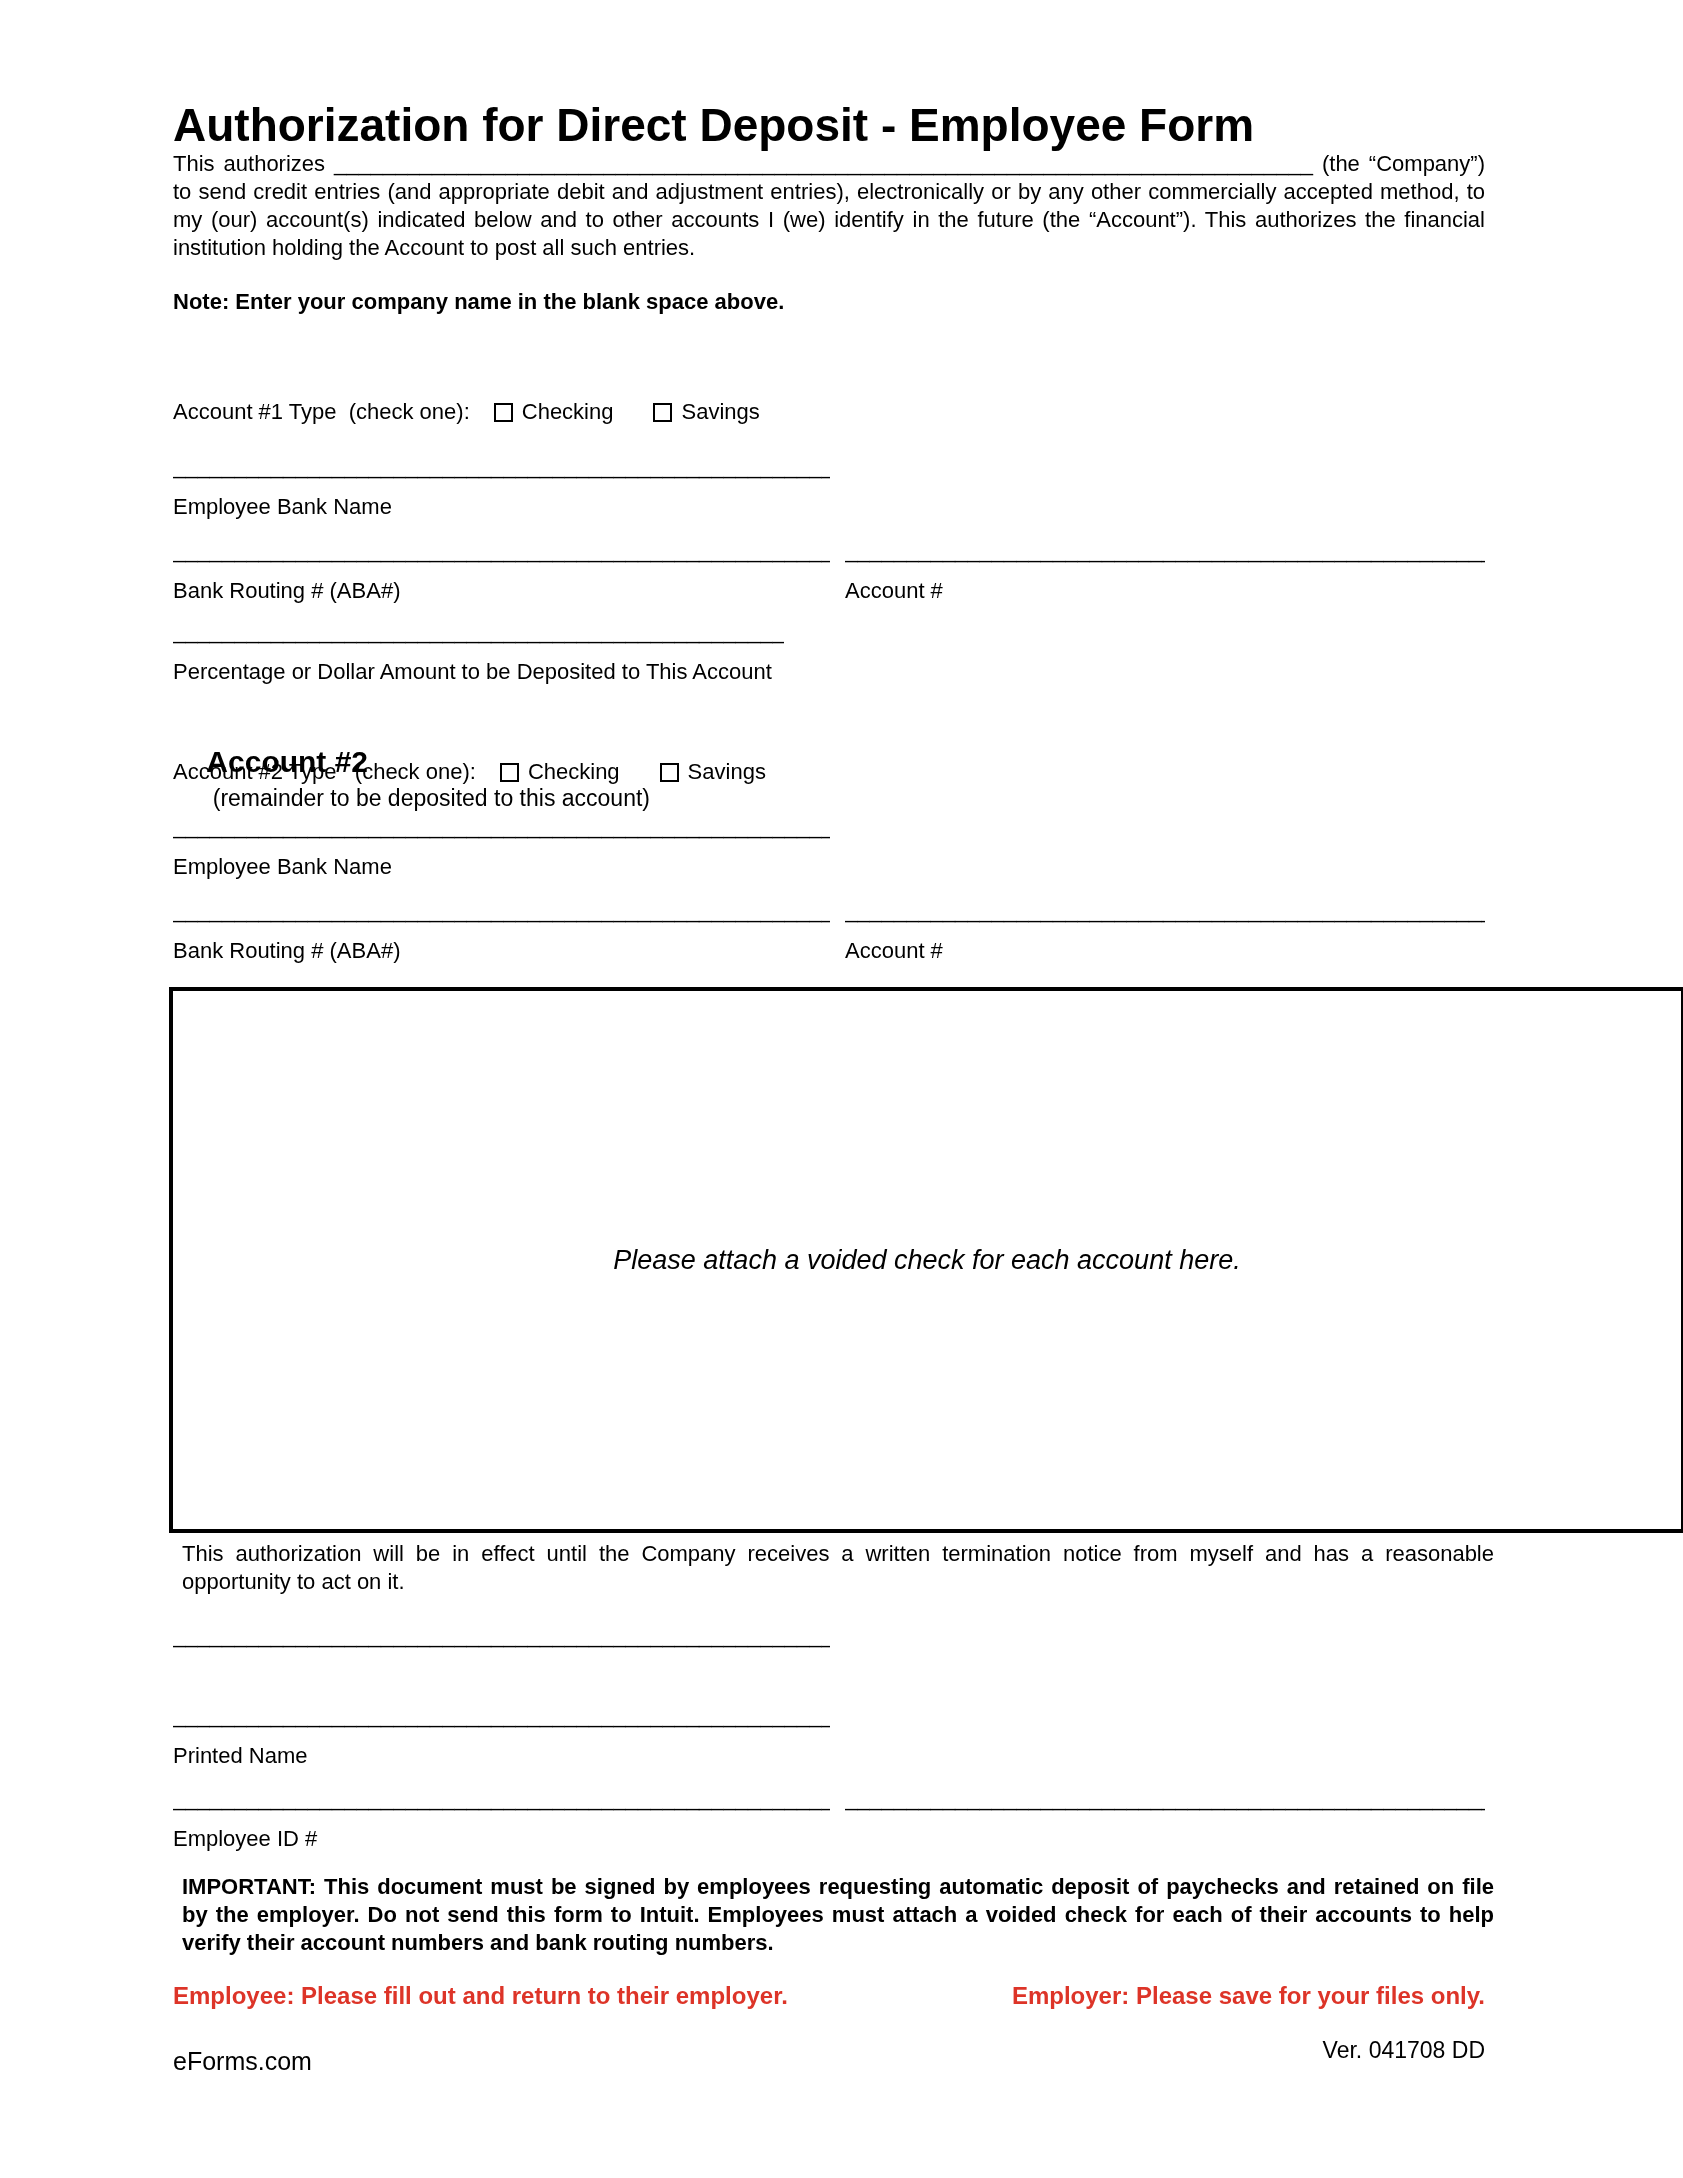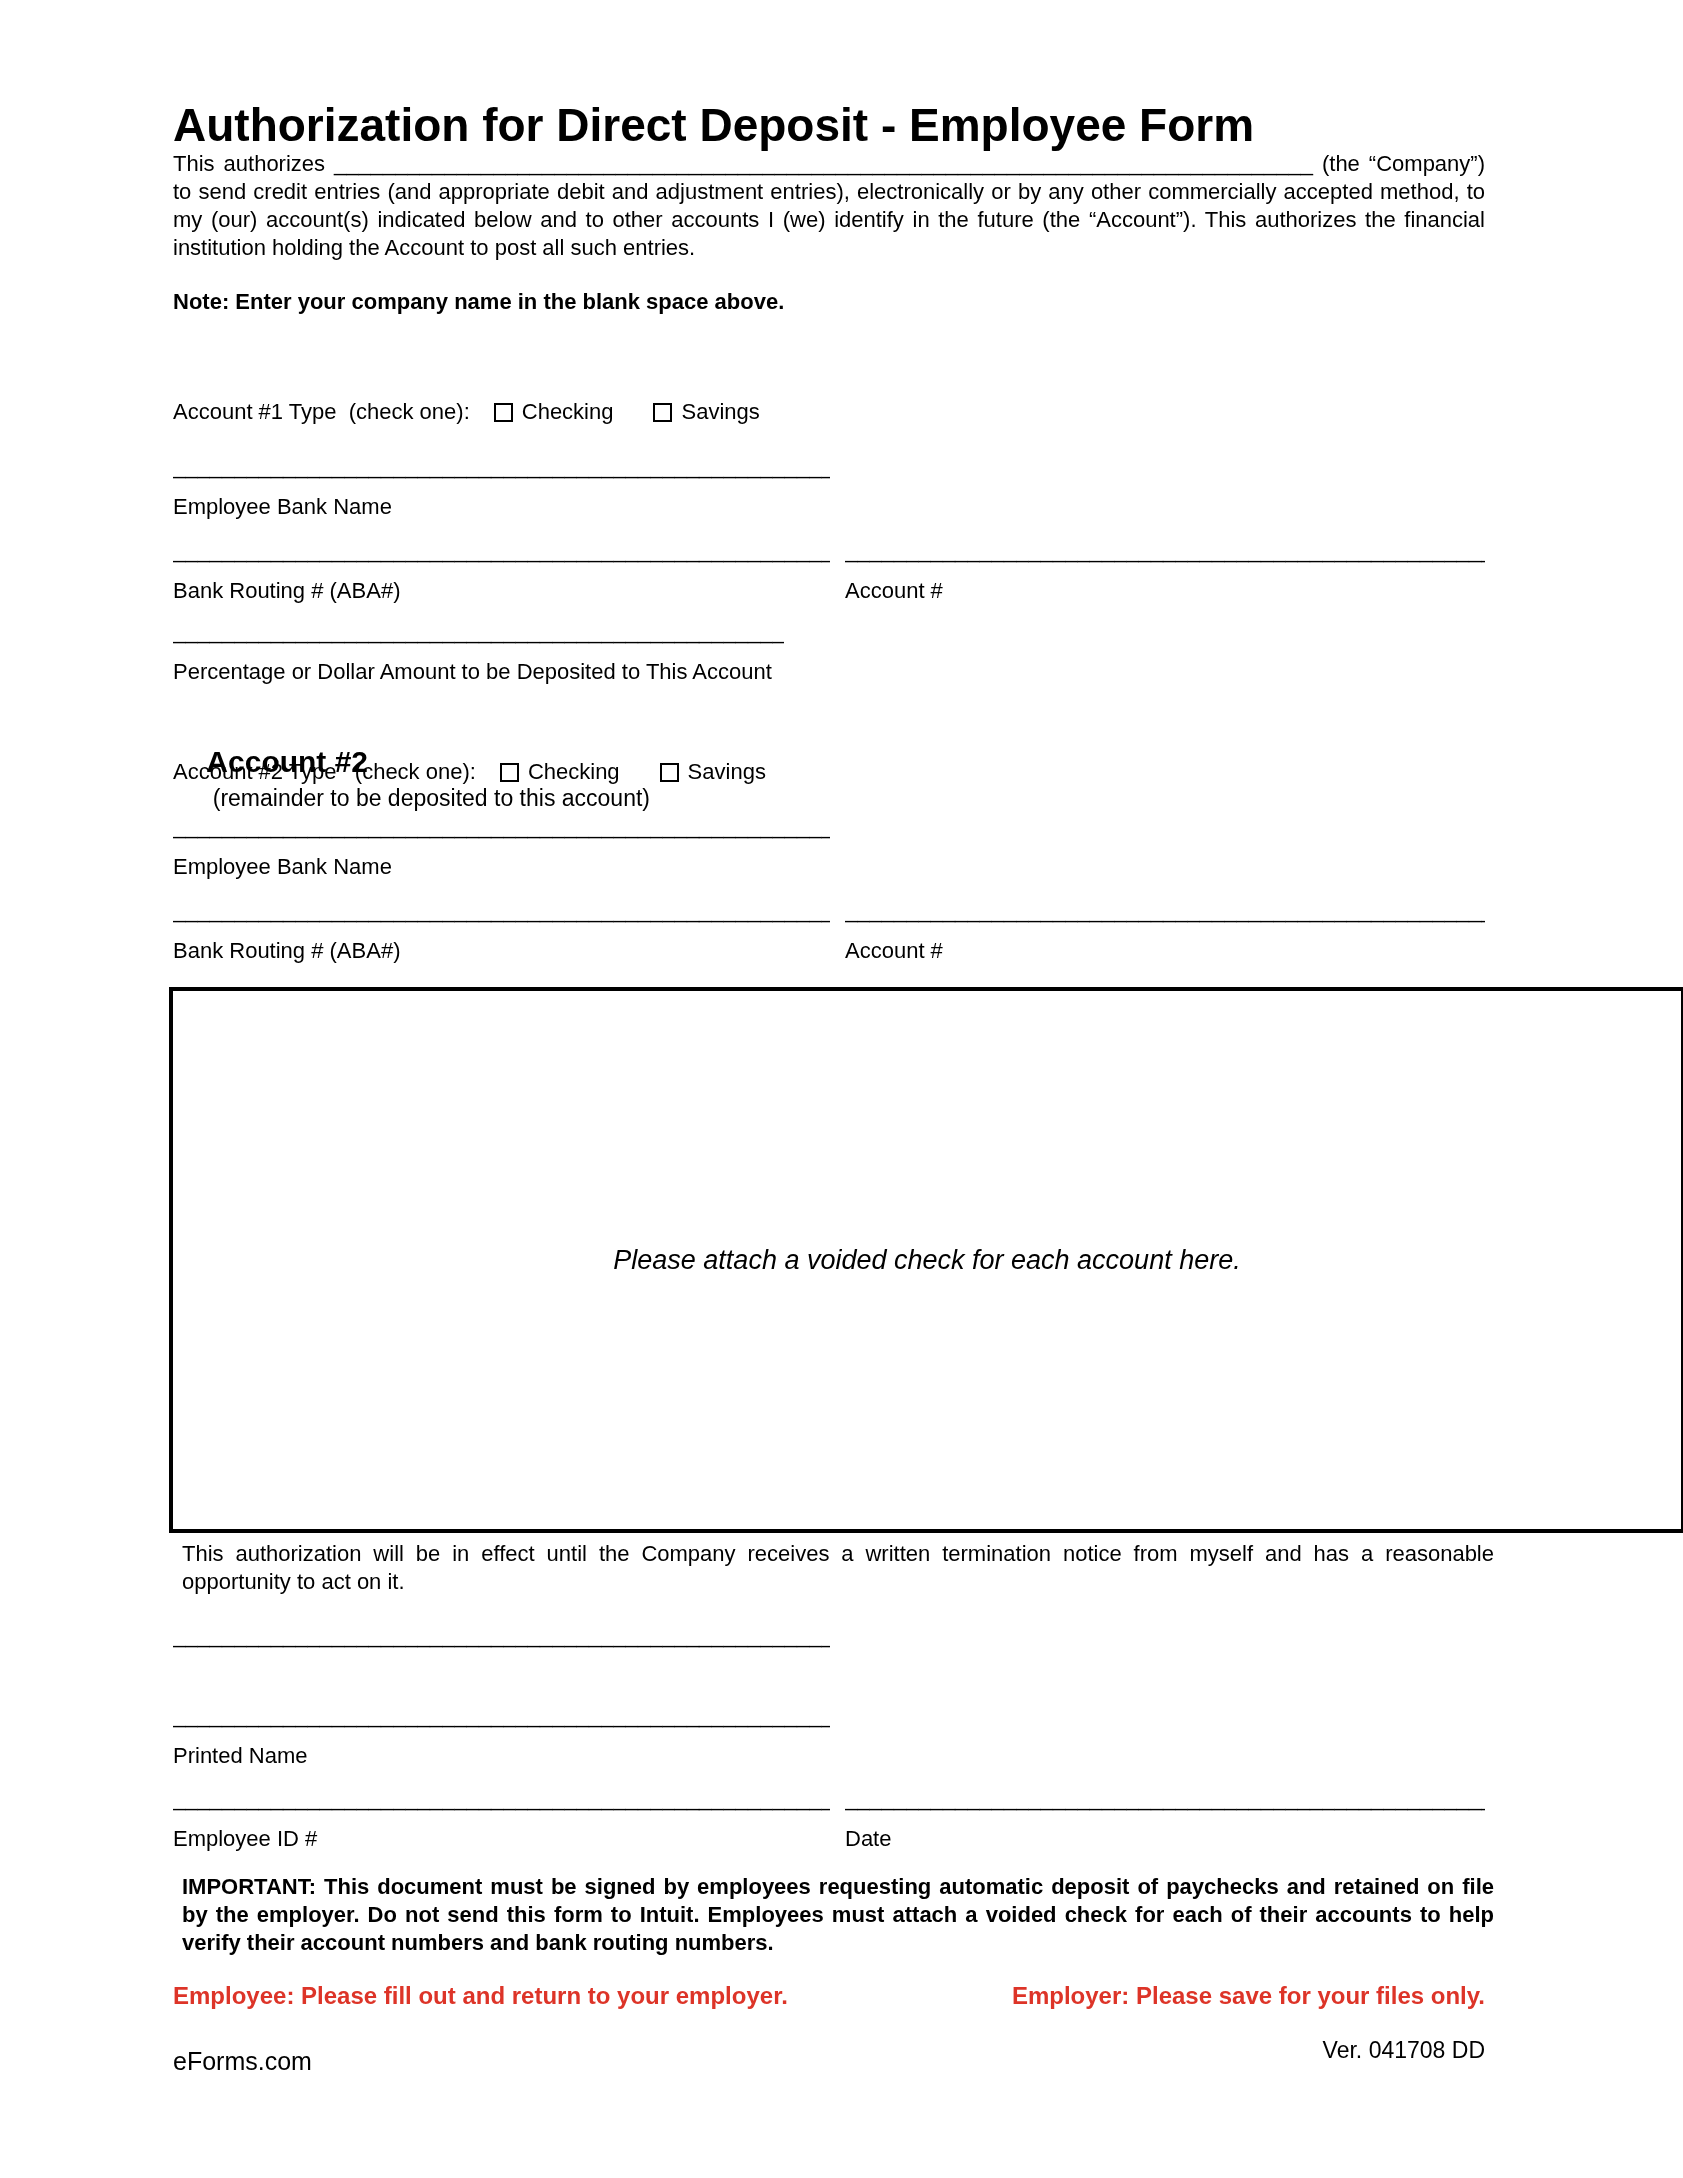--- a/index.html
+++ b/index.html
@@ -184,28 +184,27 @@
     <div class="flabel">Printed Name</div>
   </div>
 
   <div class="abs two-col f-idrow">
     <div class="col1 field">
       <div class="blank w-col1">____________________________________________________________________________________________________</div>
       <div class="flabel">Employee ID #</div>
     </div>
     <div class="col2 field">
       <div class="blank w-col2">____________________________________________________________________________________________________</div>
-      <div class="flabel">Date</div>
     </div>
   </div>
 
   <div class="abs para important">IMPORTANT: This document must be signed by employees requesting automatic deposit of paychecks and retained on file by the employer. Do not send this form to Intuit. Employees must attach a voided check for each of their accounts to help verify their account numbers and bank routing numbers.</div>
 
   <div class="abs notice-row">
-    <span>Employee: Please fill out and return to your employer.</span>
+    <span>Employee: Please fill out and return to their employer.</span>
     <span>Employer: Please save for your files only.</span>
   </div>
 
   <div class="abs footer-row">
     <span class="site">eForms.com</span>
     <span class="version">Ver. 041708 DD</span>
   </div>
 
 </div>
 

